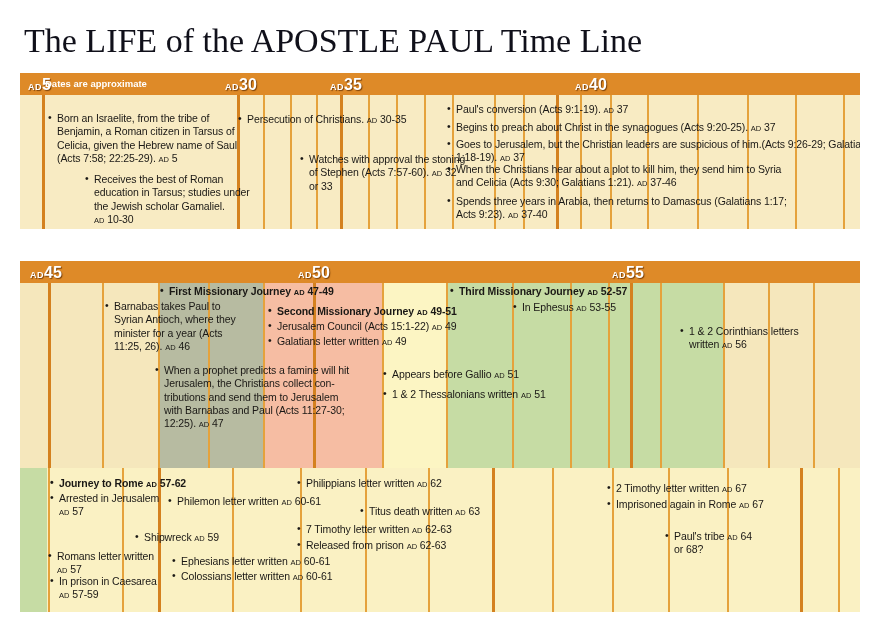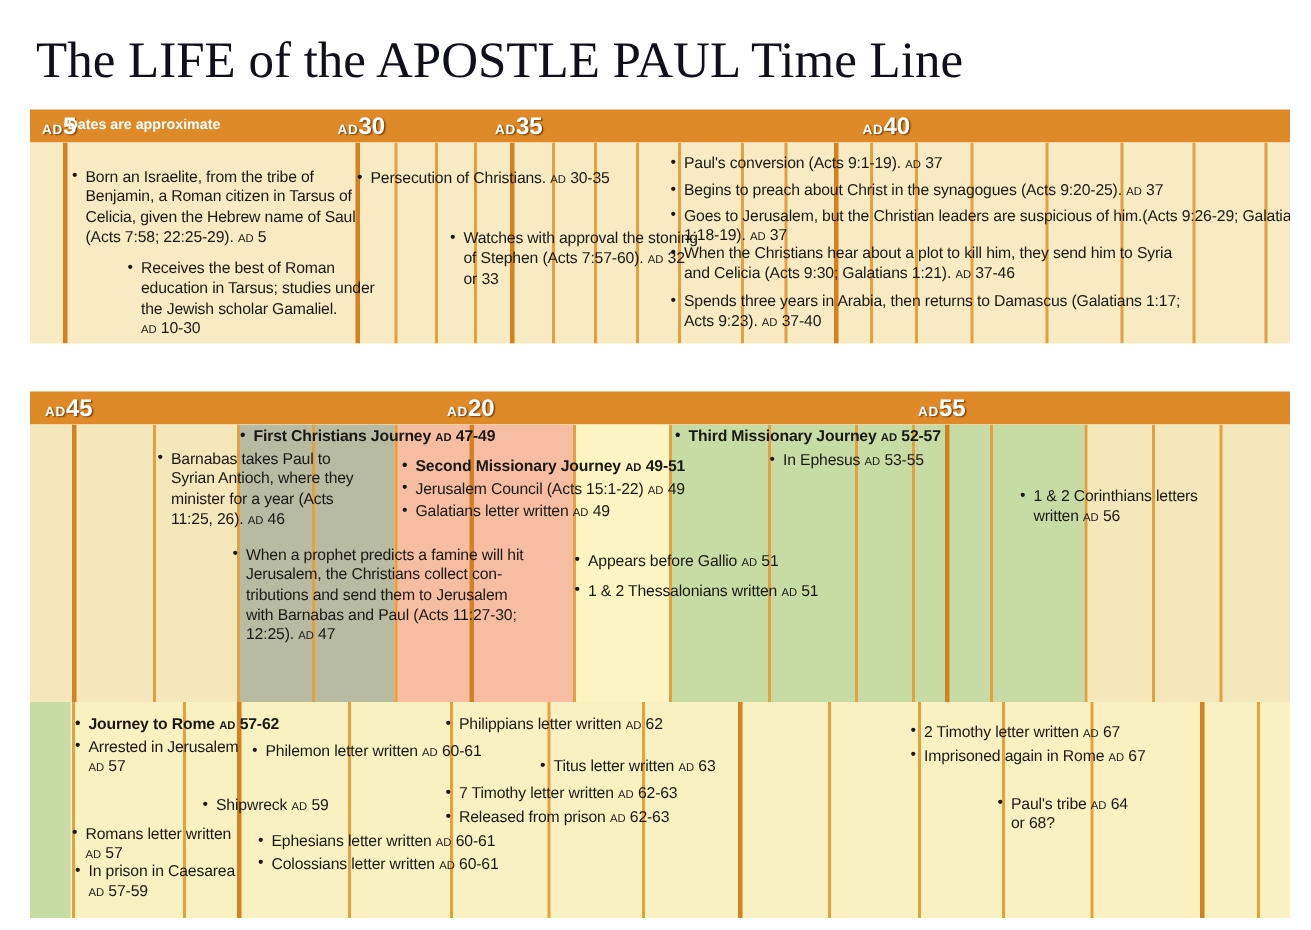--- a/index.html
+++ b/index.html
@@ -67,21 +67,21 @@
         <div class="event" style="left: 427px; top: 26px; color: rgb(26, 24, 21);"><span class="bullet">•</span><span class="etext">Begins to preach about Christ in the synagogues (Acts 9:20-25). </span><span class="ad">AD</span><span class="edate">&nbsp;37</span></div>
         <div class="event" style="left: 427px; top: 43px; width: 420px; color: rgb(26, 24, 21);"><span class="bullet">•</span><span class="etext">Goes to Jerusalem, but the Christian leaders are suspicious of him.(Acts 9:26-29; Galatians 1:18-19). </span><span class="ad">AD</span><span class="edate">&nbsp;37</span></div>
         <div class="event" style="left: 427px; top: 68px; width: 338px; color: rgb(26, 24, 21);"><span class="bullet">•</span><span class="etext">When the Christians hear about a plot to kill him, they send him to Syria and Celicia (Acts 9:30; Galatians 1:21). </span><span class="ad">AD</span><span class="edate">&nbsp;37-46</span></div>
         <div class="event" style="left: 427px; top: 100px; width: 340px; color: rgb(26, 24, 21);"><span class="bullet">•</span><span class="etext">Spends three years in Arabia, then returns to Damascus (Galatians 1:17; Acts 9:23). </span><span class="ad">AD</span><span class="edate">&nbsp;37-40</span></div>
       </div>
   </section>
 
   <section class="band" style="top: 261px; height: 229px;">
     <div class="band-header" style="background: rgb(222, 138, 40);">
         <span class="year-label" style="left: 10px;"><span class="hdr-ad">AD</span><span class="hdr-year">45</span></span>
-        <span class="year-label" style="left: 278px;"><span class="hdr-ad">AD</span><span class="hdr-year">20</span></span>
+        <span class="year-label" style="left: 278px;"><span class="hdr-ad">AD</span><span class="hdr-year">50</span></span>
         <span class="year-label" style="left: 592px;"><span class="hdr-ad">AD</span><span class="hdr-year">55</span></span>
       </div>
     <div class="band-content" style="background: rgb(245, 231, 188);">
         <div class="block" style="left: 138px; width: 105px; background: rgb(183, 187, 161);"></div>
         <div class="block" style="left: 243px; width: 119px; background: rgb(246, 189, 163);"></div>
         <div class="block" style="left: 362px; width: 64px; background: rgb(252, 245, 195);"></div>
         <div class="block" style="left: 426px; width: 277px; background: rgb(198, 220, 164);"></div>
         <div class="vline" style="left: 82px; background: rgb(229, 162, 60);"></div>
         <div class="vline" style="left: 138px; background: rgb(229, 162, 60);"></div>
         <div class="vline" style="left: 188px; background: rgb(229, 162, 60);"></div>
@@ -91,21 +91,21 @@
         <div class="vline" style="left: 492px; background: rgb(229, 162, 60);"></div>
         <div class="vline" style="left: 550px; background: rgb(229, 162, 60);"></div>
         <div class="vline" style="left: 588px; background: rgb(229, 162, 60);"></div>
         <div class="vline" style="left: 640px; background: rgb(229, 162, 60);"></div>
         <div class="vline" style="left: 703px; background: rgb(229, 162, 60);"></div>
         <div class="vline" style="left: 748px; background: rgb(229, 162, 60);"></div>
         <div class="vline" style="left: 793px; background: rgb(229, 162, 60);"></div>
         <div class="vline thick" style="left: 28px; background: rgb(212, 129, 31);"></div>
         <div class="vline thick" style="left: 293px; background: rgb(212, 129, 31);"></div>
         <div class="vline thick" style="left: 610px; background: rgb(212, 129, 31);"></div>
-        <div class="event bold" style="left: 140px; top: 2px; color: rgb(26, 24, 21);"><span class="bullet">•</span><span class="etext">First Christians Journey </span><span class="ad">AD</span><span class="edate">&nbsp;47-49</span></div>
+        <div class="event bold" style="left: 140px; top: 2px; color: rgb(26, 24, 21);"><span class="bullet">•</span><span class="etext">First Missionary Journey </span><span class="ad">AD</span><span class="edate">&nbsp;47-49</span></div>
         <div class="event" style="left: 85px; top: 17px; width: 122px; color: rgb(26, 24, 21);"><span class="bullet">•</span><span class="etext">Barnabas takes Paul to Syrian Antioch, where they minister for a year (Acts 11:25, 26). </span><span class="ad">AD</span><span class="edate">&nbsp;46</span></div>
         <div class="event bold" style="left: 248px; top: 22px; color: rgb(26, 24, 21);"><span class="bullet">•</span><span class="etext">Second Missionary Journey </span><span class="ad">AD</span><span class="edate">&nbsp;49-51</span></div>
         <div class="event" style="left: 248px; top: 37px; color: rgb(26, 24, 21);"><span class="bullet">•</span><span class="etext">Jerusalem Council (Acts 15:1-22) </span><span class="ad">AD</span><span class="edate">&nbsp;49</span></div>
         <div class="event" style="left: 248px; top: 52px; color: rgb(26, 24, 21);"><span class="bullet">•</span><span class="etext">Galatians letter written </span><span class="ad">AD</span><span class="edate">&nbsp;49</span></div>
         <div class="event" style="left: 135px; top: 81px; width: 192px; color: rgb(26, 24, 21);"><span class="bullet">•</span><span class="etext">When a prophet predicts a famine will hit Jerusalem, the Christians collect con-tributions and send them to Jerusalem with Barnabas and Paul (Acts 11:27-30; 12:25). </span><span class="ad">AD</span><span class="edate">&nbsp;47</span></div>
         <div class="event" style="left: 363px; top: 85px; color: rgb(26, 24, 21);"><span class="bullet">•</span><span class="etext">Appears before Gallio </span><span class="ad">AD</span><span class="edate">&nbsp;51</span></div>
         <div class="event" style="left: 363px; top: 105px; color: rgb(26, 24, 21);"><span class="bullet">•</span><span class="etext">1 &amp; 2 Thessalonians written </span><span class="ad">AD</span><span class="edate">&nbsp;51</span></div>
         <div class="event bold" style="left: 430px; top: 2px; color: rgb(26, 24, 21);"><span class="bullet">•</span><span class="etext">Third Missionary Journey </span><span class="ad">AD</span><span class="edate">&nbsp;52-57</span></div>
         <div class="event" style="left: 493px; top: 18px; color: rgb(26, 24, 21);"><span class="bullet">•</span><span class="etext">In Ephesus </span><span class="ad">AD</span><span class="edate">&nbsp;53-55</span></div>
         <div class="event" style="left: 660px; top: 42px; width: 134px; color: rgb(26, 24, 21);"><span class="bullet">•</span><span class="etext">1 &amp; 2 Corinthians letters written </span><span class="ad">AD</span><span class="edate">&nbsp;56</span></div>
@@ -131,21 +131,21 @@
         <div class="vline thick" style="left: 780px; background: rgb(212, 129, 31);"></div>
         <div class="event bold" style="left: 30px; top: 9px; color: rgb(26, 24, 21);"><span class="bullet">•</span><span class="etext">Journey to Rome </span><span class="ad">AD</span><span class="edate">&nbsp;57-62</span></div>
         <div class="event" style="left: 30px; top: 24px; width: 110px; color: rgb(26, 24, 21);"><span class="bullet">•</span><span class="etext">Arrested in Jerusalem </span><span class="ad">AD</span><span class="edate">&nbsp;57</span></div>
         <div class="event" style="left: 115px; top: 63px; color: rgb(26, 24, 21);"><span class="bullet">•</span><span class="etext">Shipwreck </span><span class="ad">AD</span><span class="edate">&nbsp;59</span></div>
         <div class="event" style="left: 28px; top: 82px; width: 110px; color: rgb(26, 24, 21);"><span class="bullet">•</span><span class="etext">Romans letter written </span><span class="ad">AD</span><span class="edate">&nbsp;57</span></div>
         <div class="event" style="left: 30px; top: 107px; width: 115px; color: rgb(26, 24, 21);"><span class="bullet">•</span><span class="etext">In prison in Caesarea </span><span class="ad">AD</span><span class="edate">&nbsp;57-59</span></div>
         <div class="event" style="left: 148px; top: 27px; color: rgb(26, 24, 21);"><span class="bullet">•</span><span class="etext">Philemon letter written </span><span class="ad">AD</span><span class="edate">&nbsp;60-61</span></div>
         <div class="event" style="left: 152px; top: 87px; color: rgb(26, 24, 21);"><span class="bullet">•</span><span class="etext">Ephesians letter written </span><span class="ad">AD</span><span class="edate">&nbsp;60-61</span></div>
         <div class="event" style="left: 152px; top: 102px; color: rgb(26, 24, 21);"><span class="bullet">•</span><span class="etext">Colossians letter written </span><span class="ad">AD</span><span class="edate">&nbsp;60-61</span></div>
         <div class="event" style="left: 277px; top: 9px; color: rgb(26, 24, 21);"><span class="bullet">•</span><span class="etext">Philippians letter written </span><span class="ad">AD</span><span class="edate">&nbsp;62</span></div>
-        <div class="event" style="left: 340px; top: 37px; color: rgb(26, 24, 21);"><span class="bullet">•</span><span class="etext">Titus letter written </span><span class="ad">AD</span><span class="edate">&nbsp;63</span></div>
+        <div class="event" style="left: 340px; top: 37px; color: rgb(26, 24, 21);"><span class="bullet">•</span><span class="etext">Titus death written </span><span class="ad">AD</span><span class="edate">&nbsp;63</span></div>
         <div class="event" style="left: 277px; top: 55px; color: rgb(26, 24, 21);"><span class="bullet">•</span><span class="etext">7 Timothy letter written </span><span class="ad">AD</span><span class="edate">&nbsp;62-63</span></div>
         <div class="event" style="left: 277px; top: 71px; color: rgb(26, 24, 21);"><span class="bullet">•</span><span class="etext">Released from prison </span><span class="ad">AD</span><span class="edate">&nbsp;62-63</span></div>
         <div class="event" style="left: 587px; top: 14px; color: rgb(26, 24, 21);"><span class="bullet">•</span><span class="etext">2 Timothy letter written </span><span class="ad">AD</span><span class="edate">&nbsp;67</span></div>
         <div class="event" style="left: 587px; top: 30px; color: rgb(26, 24, 21);"><span class="bullet">•</span><span class="etext">Imprisoned again in Rome </span><span class="ad">AD</span><span class="edate">&nbsp;67</span></div>
         <div class="event" style="left: 645px; top: 62px; width: 80px; color: rgb(26, 24, 21);"><span class="bullet">•</span><span class="etext">Paul's tribe </span><span class="ad">AD</span><span class="edate">&nbsp;64 or 68?</span></div>
       </div>
   </section>
 </div>
 
 </body></html>

